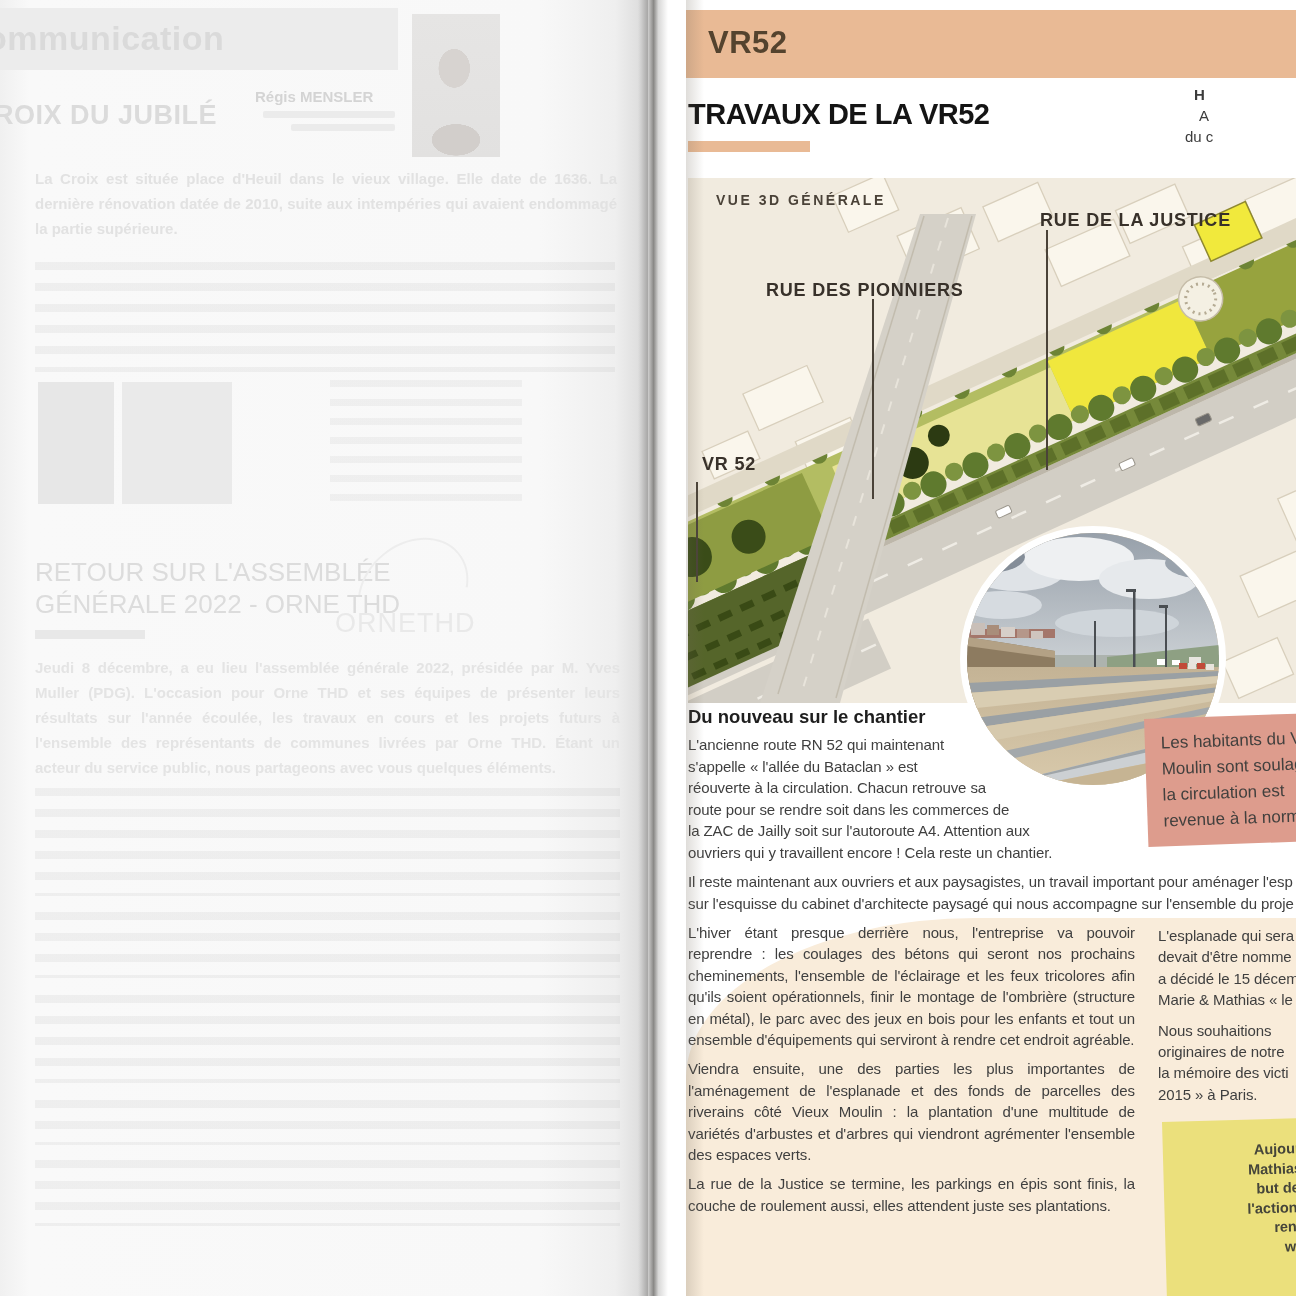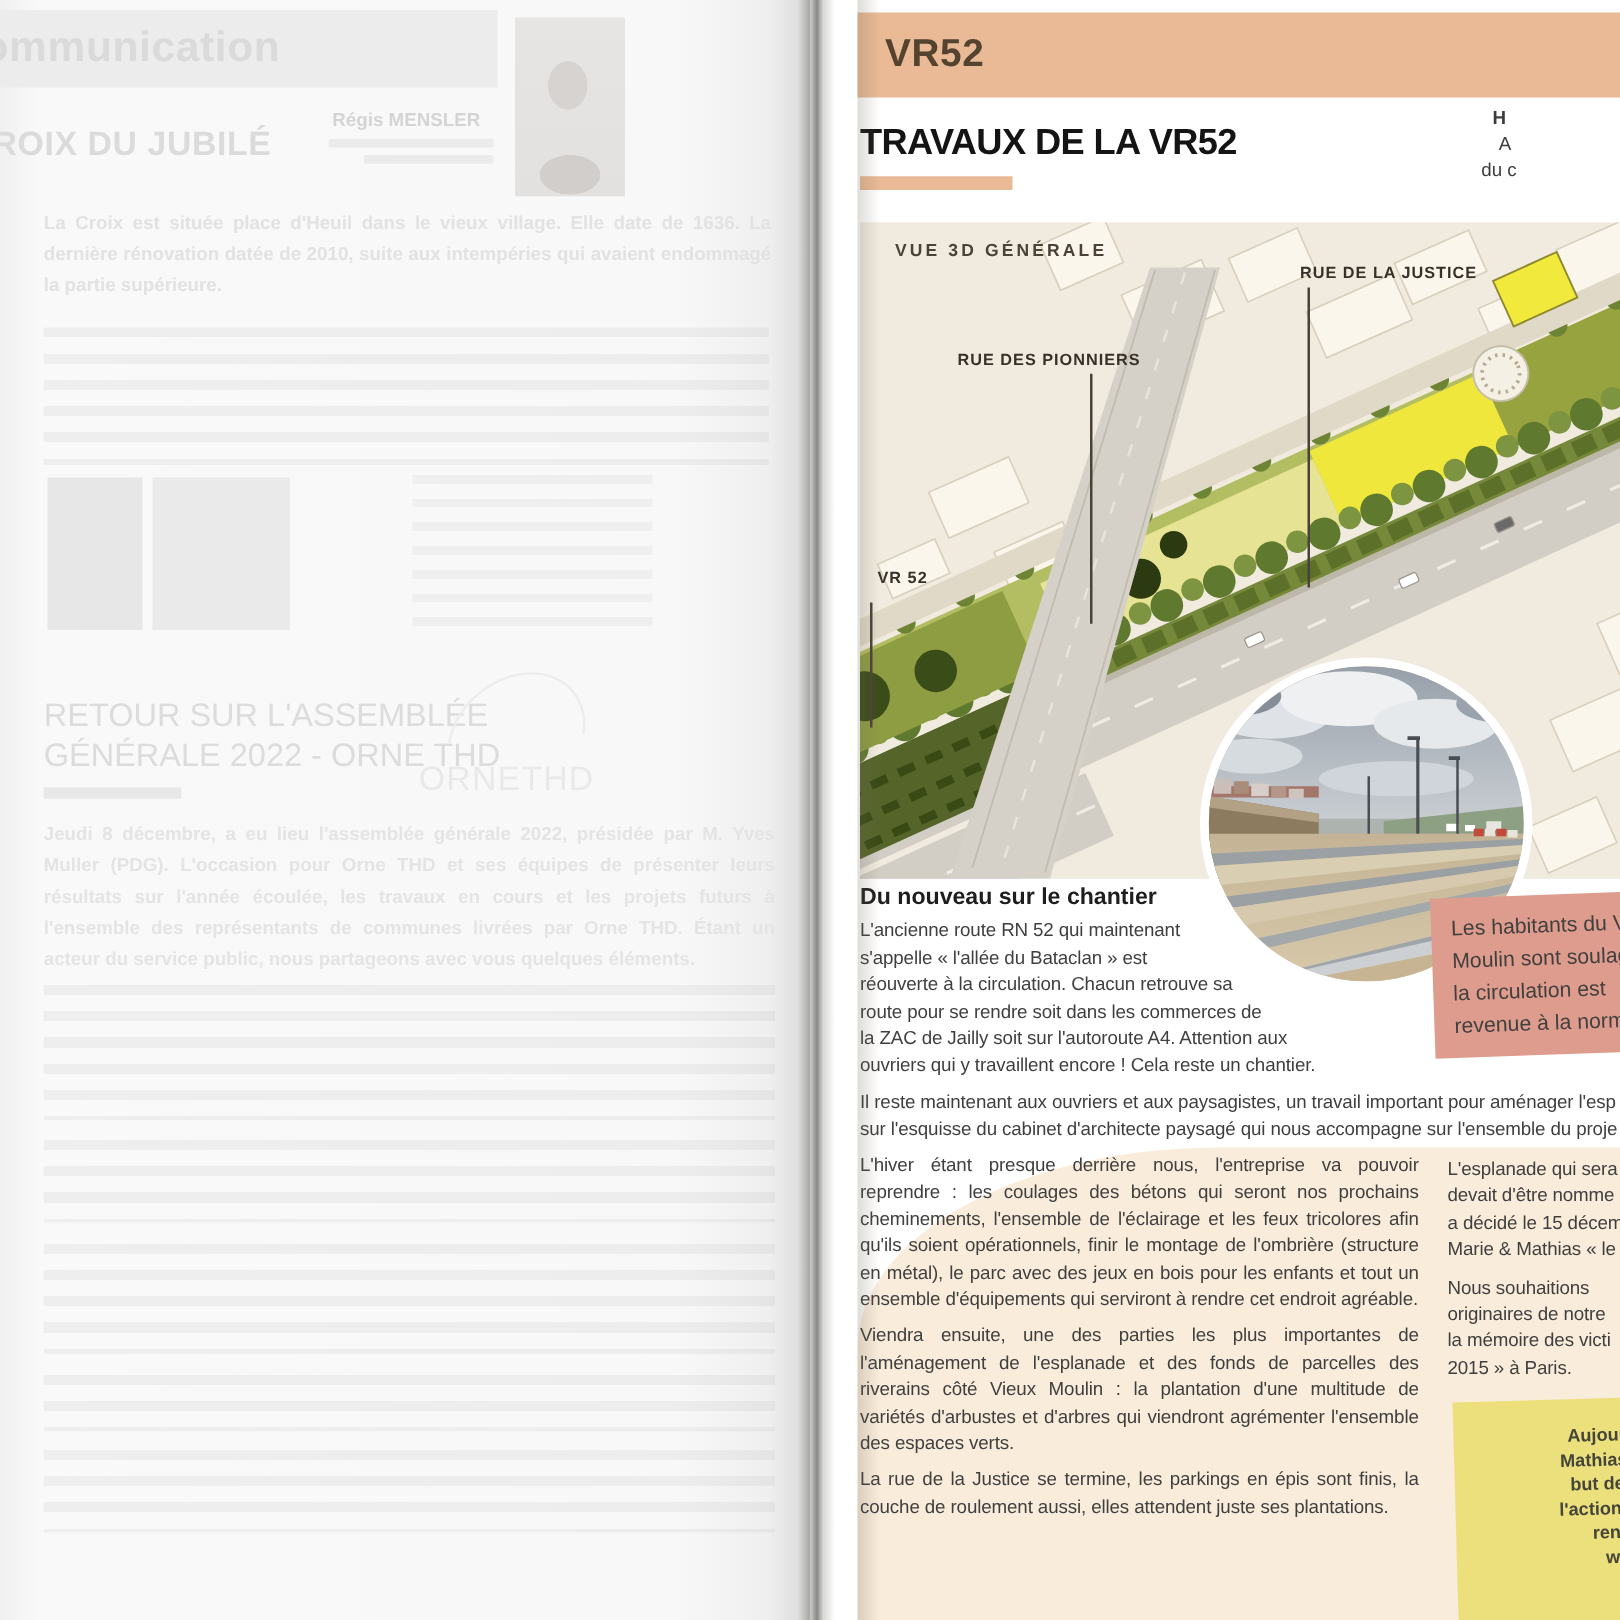--- a/index.html
+++ b/index.html
@@ -10,21 +10,21 @@
 
   
   .left-page{left:0;top:0;width:648px;height:1296px;
     background:linear-gradient(to right,#f0f0f0 0px,#f9f9f9 30px,#f8f8f8 540px,#efefef 615px,#dddddd 641px,#cfcfcf 648px);}
   .lp-banner{left:0;top:8px;width:398px;height:62px;background:#ececec;overflow:hidden;}
   .lp-banner span{display:block;margin-left:-14px;line-height:60px;font-size:34px;font-weight:bold;color:#dadada;letter-spacing:.5px;}
   .lp-photo{left:412px;top:14px;width:88px;height:143px;background:
       radial-gradient(ellipse 26px 32px at 48% 38%, #d7d3d0 0 60%, transparent 61%),
       radial-gradient(ellipse 40px 26px at 50% 88%, #d2cecb 0 60%, transparent 61%),
       linear-gradient(#e6e5e4,#e2e1e0);}
-  .lp-author{left:255px;top:88px;width:140px;text-align:center;}
+  .lp-author{left:255px;top:88px;width:140px;text-align:left;}
   .lp-author .nm{font-size:15px;font-weight:bold;color:#d4d4d4;}
   .ghost-bar{background:#ebebeb;height:7px;border-radius:2px;margin:6px 0 0 auto;}
   .lp-title1{left:0;top:100px;width:320px;font-size:27px;font-weight:bold;color:#dbdbdb;letter-spacing:.5px;margin-left:-6px;filter:blur(.4px);}
   .lp-lead{left:35px;top:166px;width:582px;font-size:15px;font-weight:bold;color:#e2e2e2;
            line-height:25px;text-align:justify;filter:blur(.6px);}
   .ghost-lines{background:repeating-linear-gradient(to bottom, rgba(0,0,0,.045) 0 8px, transparent 8px 21px);}
   .ghost-lines.sm{background:repeating-linear-gradient(to bottom, rgba(0,0,0,.04) 0 7px, transparent 7px 19px);}
   .lp-thumb{background:#e7e7e7;}
   .lp-title2{left:35px;top:556px;width:420px;font-size:26px;font-weight:normal;color:#dcdcdc;line-height:32px;filter:blur(.4px);}
   .lp-bar2{left:35px;top:630px;width:110px;height:9px;background:#e8e8e8;}
@@ -47,21 +47,21 @@
   .rp-banner span{display:block;padding-left:22px;line-height:66px;font-size:31px;font-weight:bold;color:#54432e;letter-spacing:.5px;}
   .rp-corner{left:499px;top:84px;font-size:15px;color:#3c3c3c;line-height:21px;}
   .rp-corner .l1{font-weight:bold;margin-left:9px;}
   .rp-corner .l2{margin-left:14px;}
   .rp-title{left:2px;top:98px;font-size:29px;font-weight:bold;color:#141414;letter-spacing:-.5px;}
   .rp-titlebar{left:2px;top:141px;width:122px;height:11px;background:#e9ba95;}
 
   
   .vue3d{left:2px;top:178px;width:760px;height:525px;background:#f1ebdf;}
   .v3-caption{position:absolute;left:28px;top:14px;font-size:14px;font-weight:bold;letter-spacing:2.5px;color:#4a4238;}
-  .v3-label{position:absolute;font-size:13px;font-weight:bold;letter-spacing:.8px;color:#38312a;}
+  .v3-label{position:absolute;font-size:18px;font-weight:bold;letter-spacing:.8px;color:#38312a;}
   .v3-leader{position:absolute;width:2px;background:#4a4238;}
 
   
   .photo-circle{left:274px;top:526px;width:266px;height:266px;border-radius:50%;
     border:7px solid #ffffff;overflow:hidden;z-index:5;background:#c9b89b;}
   
   .pink-note{left:458px;top:719px;width:242px;padding:12px 16px;background:#dd9c8d;
     transform:rotate(-2deg);transform-origin:top left;z-index:6;}
   .pink-note div{font-size:17px;line-height:26px;color:#42403e;white-space:nowrap;}
 

